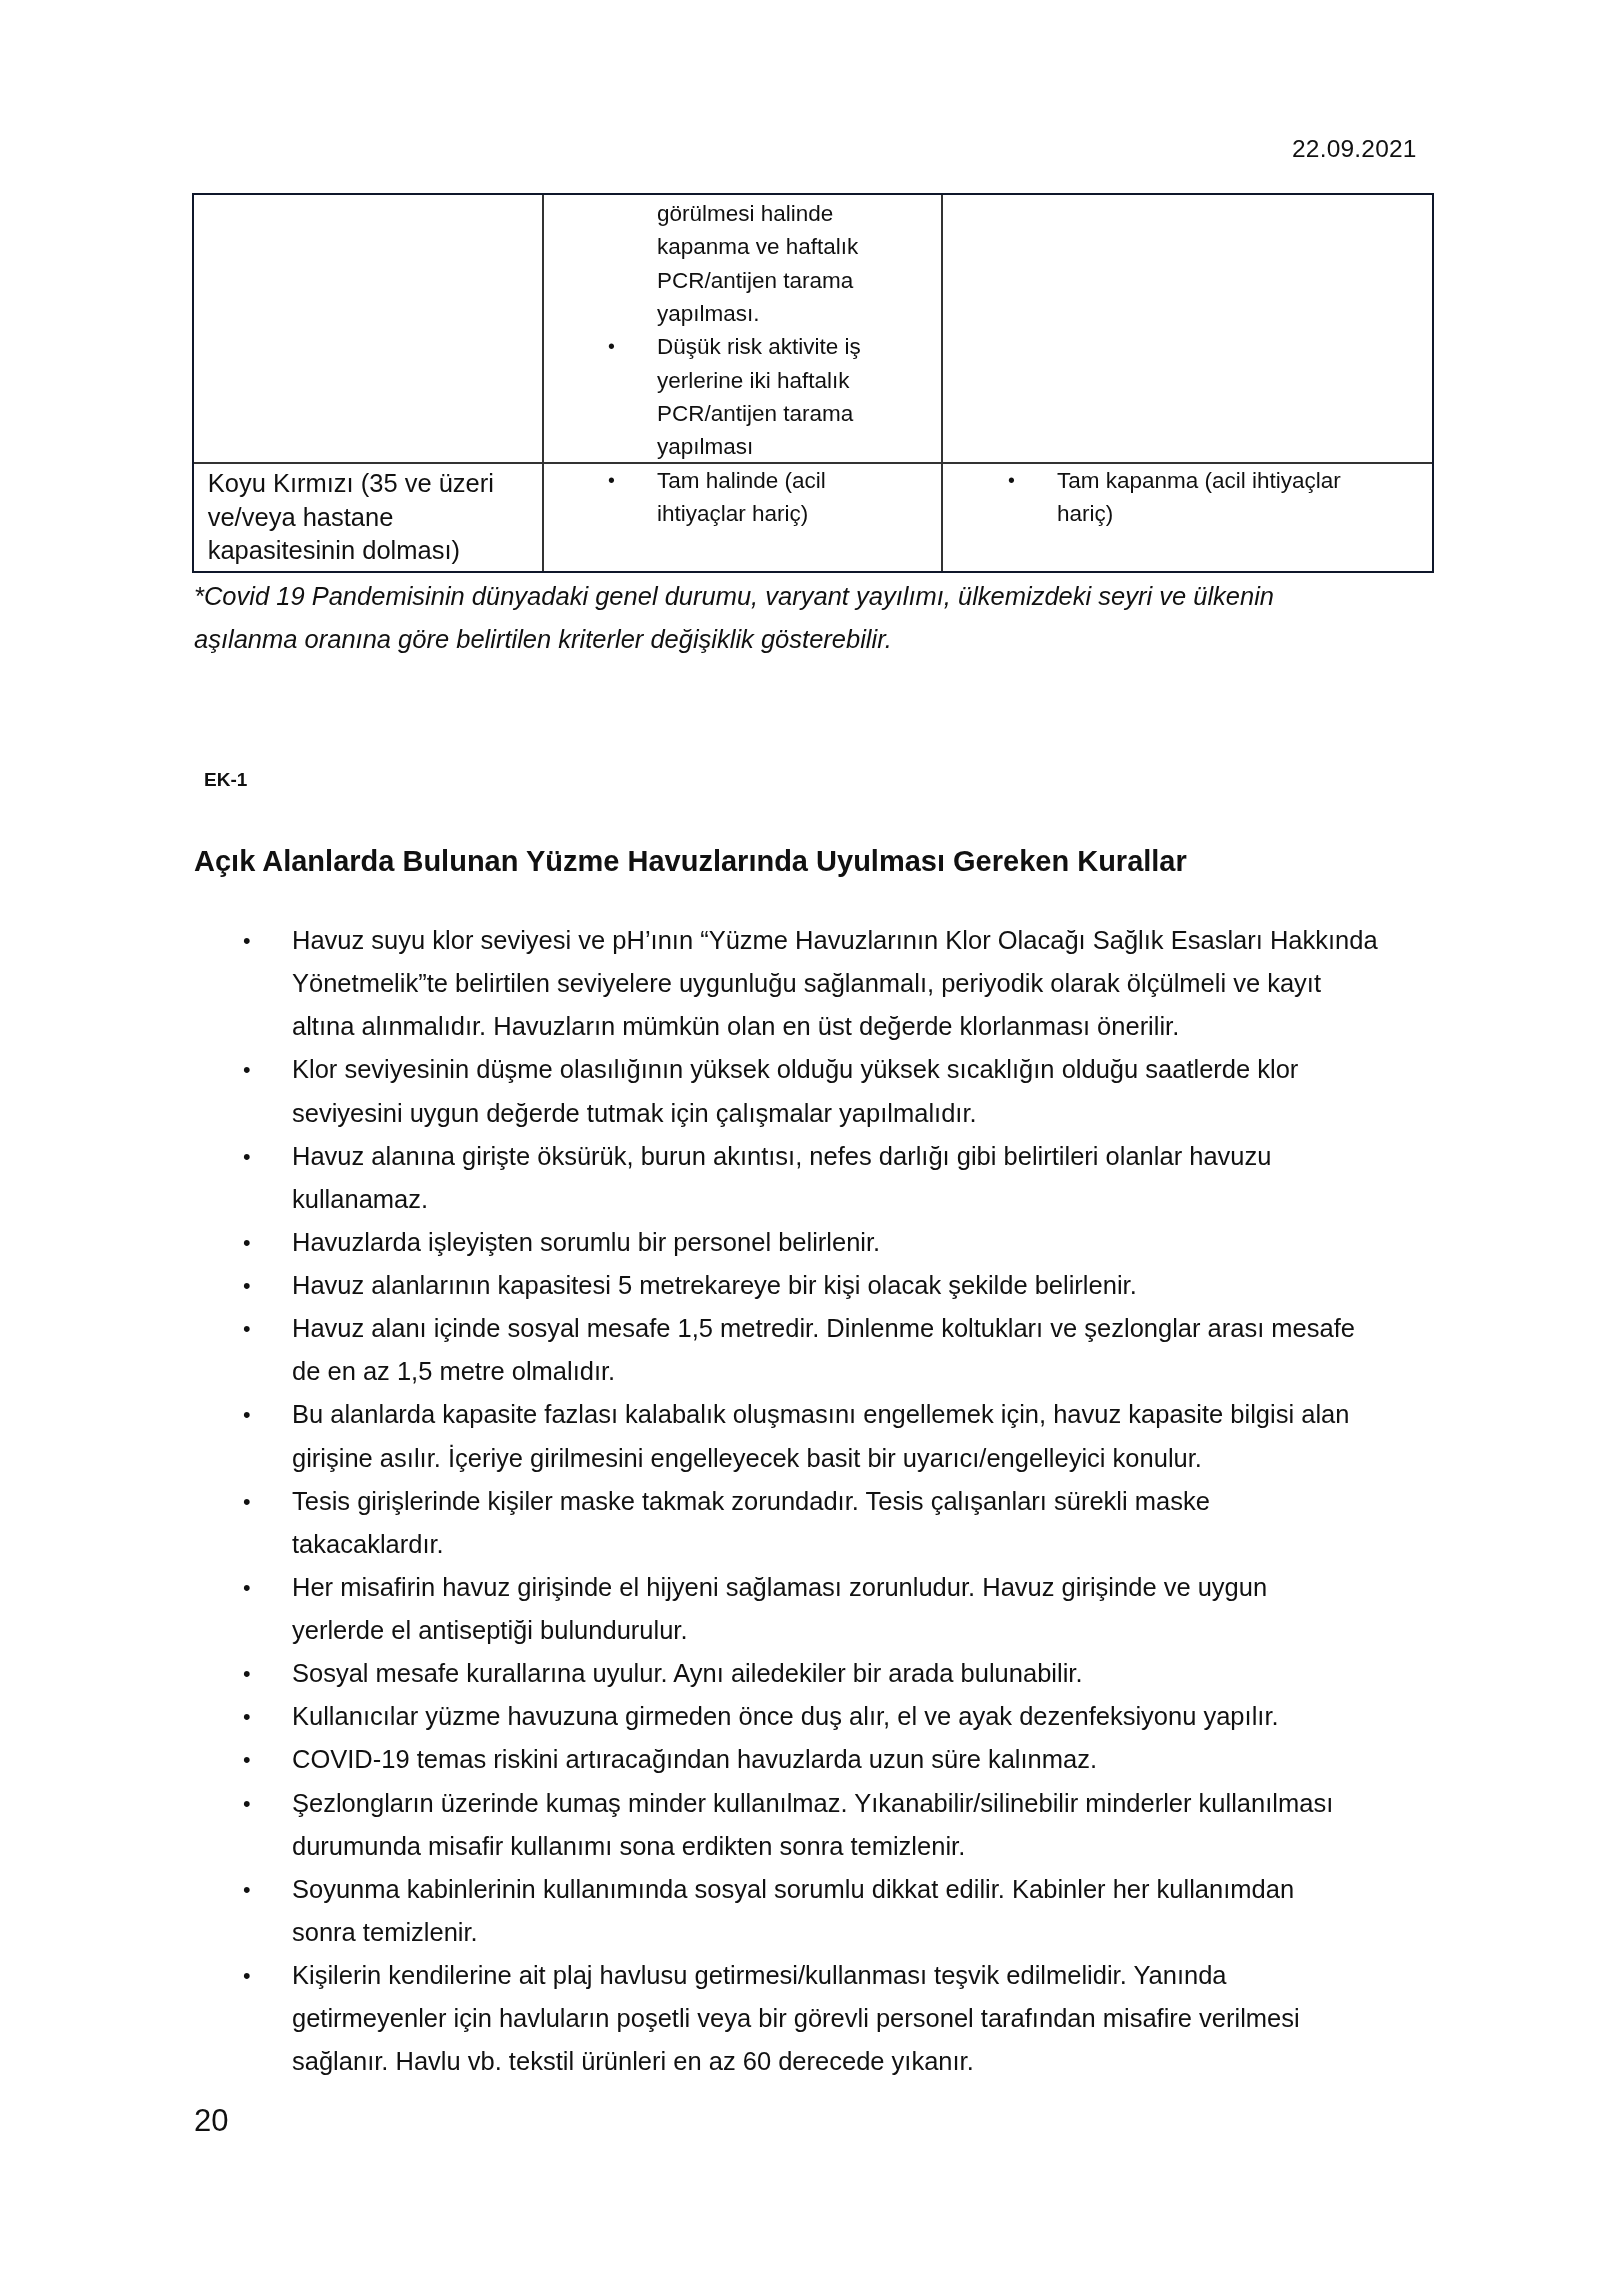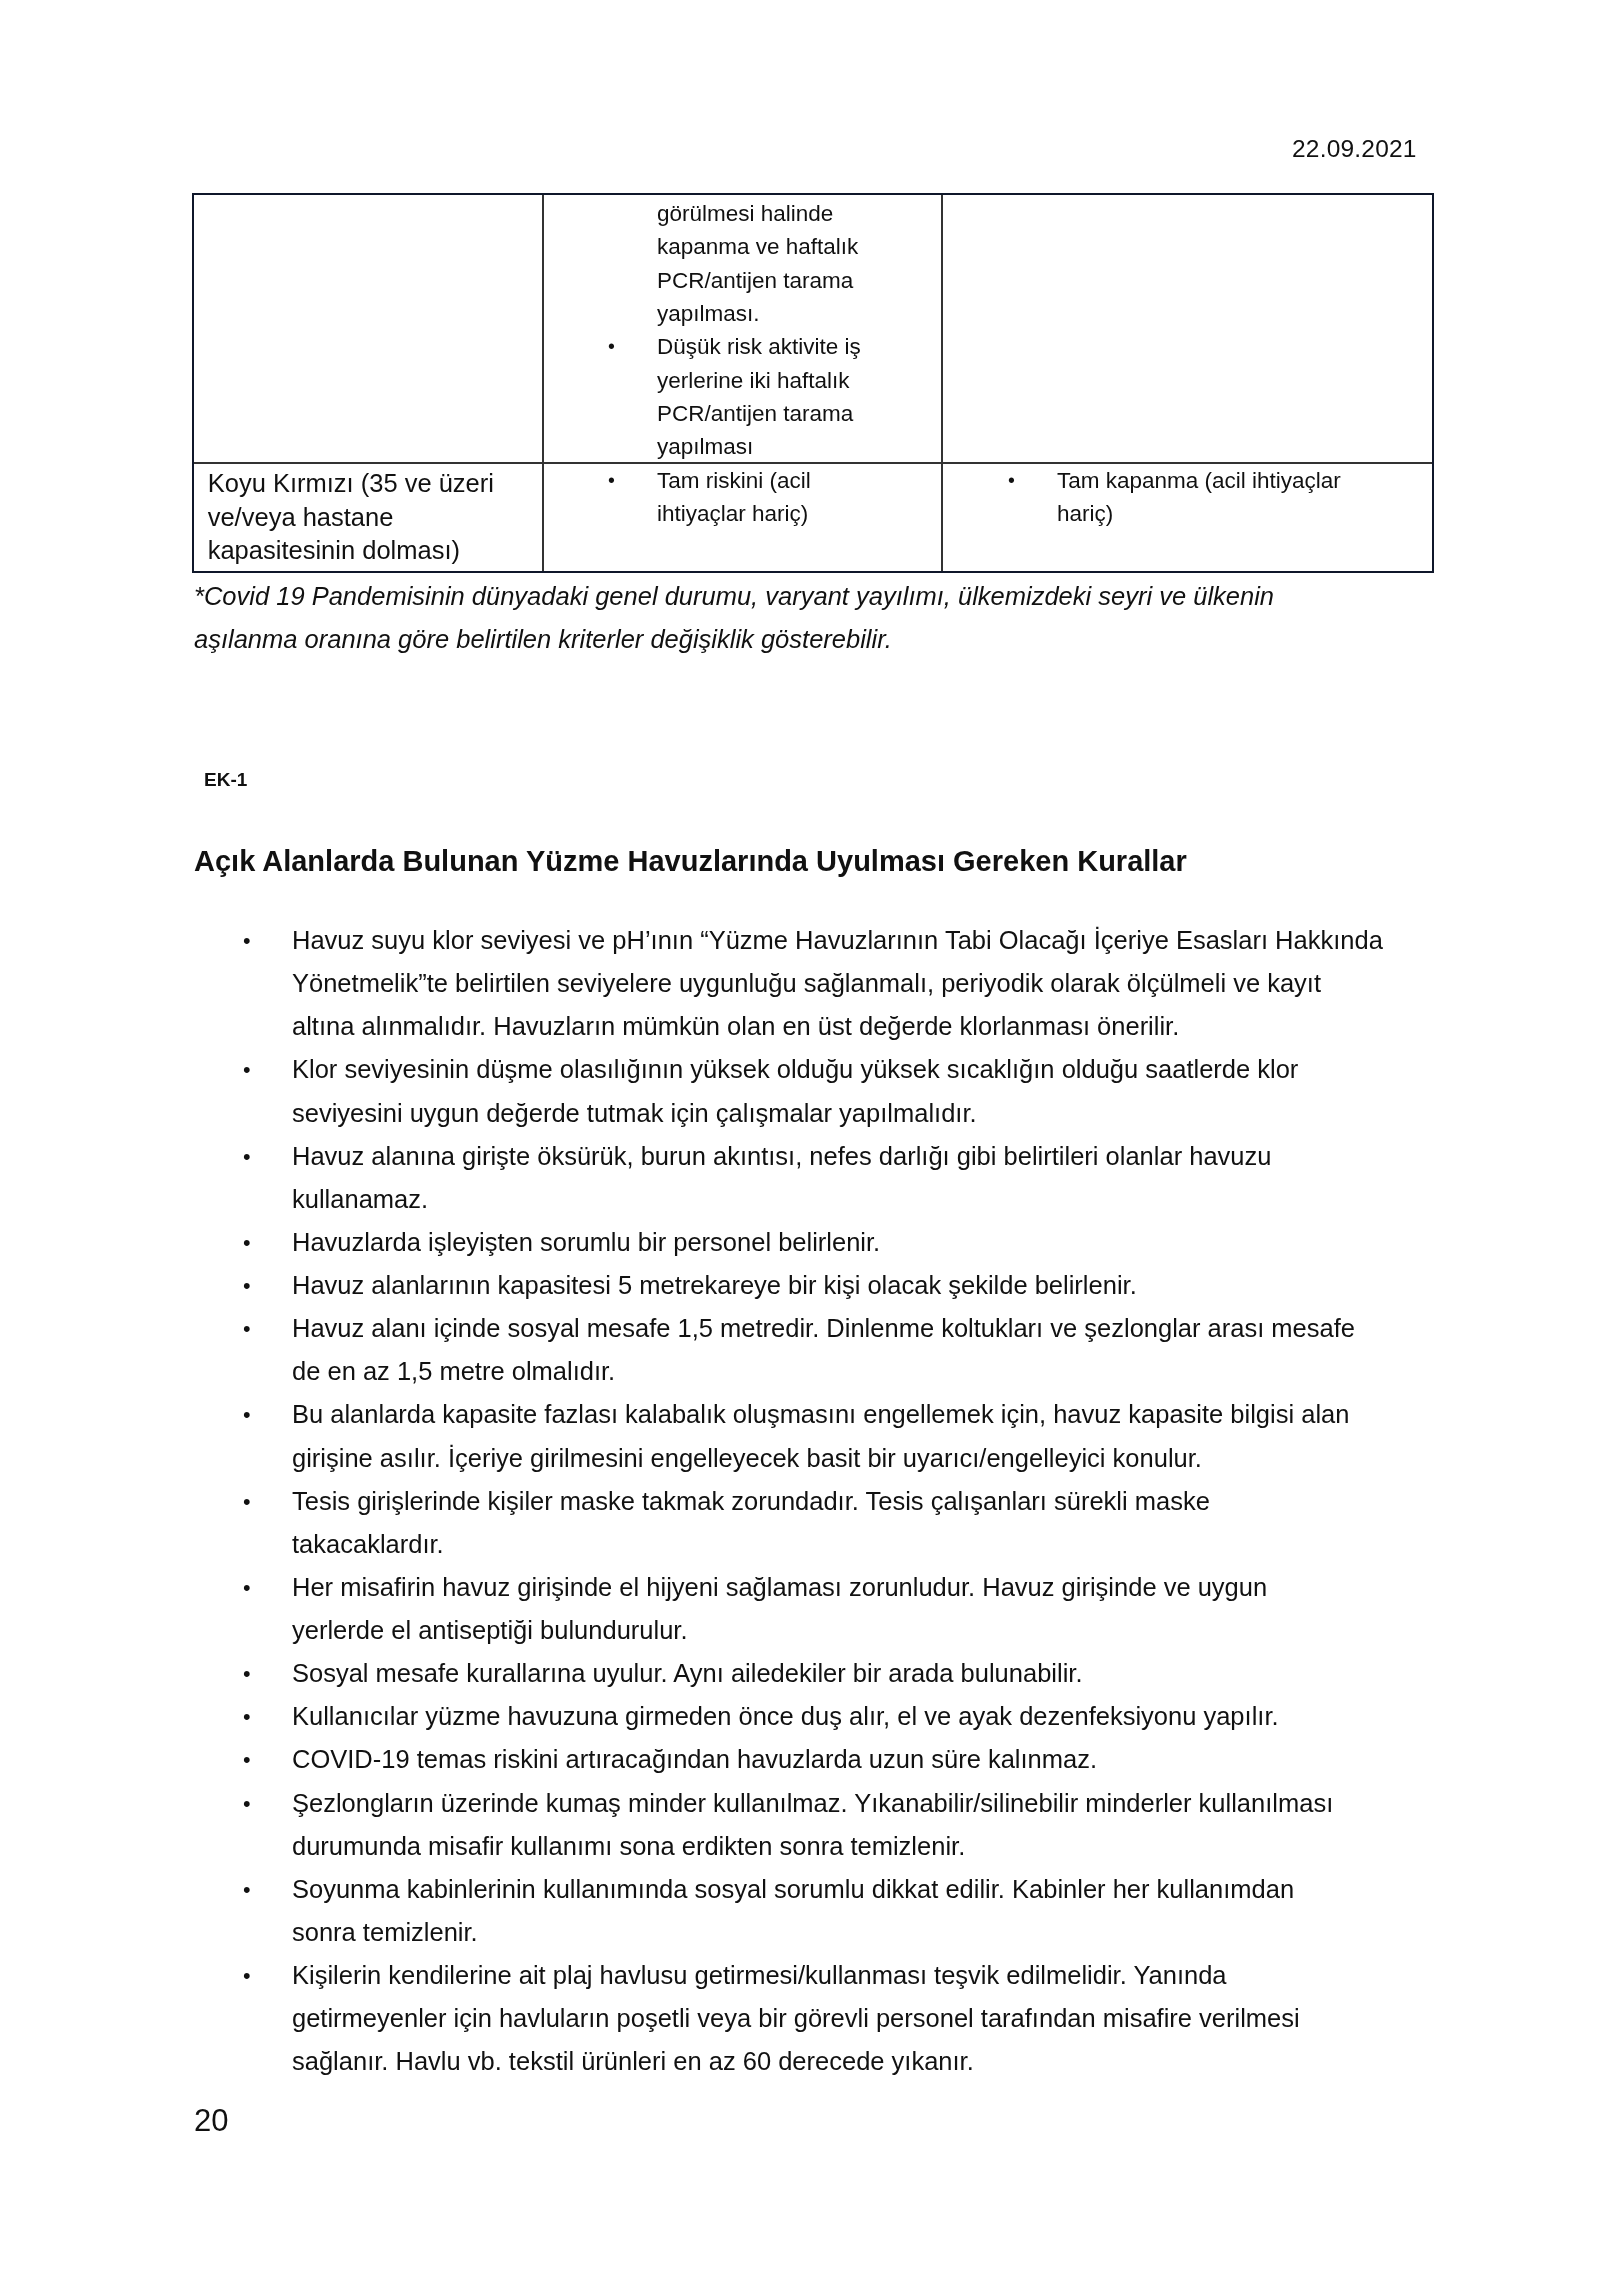--- a/index.html
+++ b/index.html
@@ -56,21 +56,21 @@
   </div>
 
   <div>
     <div>
       <div class="cell-big" style="left:13.7px; top:272px">Koyu Kırmızı (35 ve üzeri</div>
       <div class="cell-big" style="left:13.7px; top:306px">ve/veya hastane</div>
       <div class="cell-big" style="left:13.7px; top:339px">kapasitesinin dolması)</div>
     </div>
     <div>
       <div class="cell-bullet" style="left:414px; top:269px">•</div>
-      <div class="cell-line" style="left:463px; top:269px">Tam riskini (acil</div>
+      <div class="cell-line" style="left:463px; top:269px">Tam halinde (acil</div>
       <div class="cell-line" style="left:463px; top:302px">ihtiyaçlar hariç)</div>
     </div>
     <div>
       <div class="cell-bullet" style="left:814px; top:269px">•</div>
       <div class="cell-line" style="left:863px; top:269px">Tam kapanma (acil ihtiyaçlar</div>
       <div class="cell-line" style="left:863px; top:302px">hariç)</div>
     </div>
   </div>
 </div>
 
@@ -79,21 +79,21 @@
   <div class="abs note" style="top:618px">aşılanma oranına göre belirtilen kriterler değişiklik gösterebilir.</div>
 </div>
 
 <div class="abs h-ek">EK-1</div>
 <div class="abs h-title">Açık Alanlarda Bulunan Yüzme Havuzlarında Uyulması Gereken Kurallar</div>
 
 <div class="rules">
 
   <div class="rule">
     <div class="rule-bullet" style="top:0px">•</div>
-    <div class="rule-line" style="top:0px">Havuz suyu klor seviyesi ve pH’ının “Yüzme Havuzlarının Tabi Olacağı İçeriye Esasları Hakkında</div>
+    <div class="rule-line" style="top:0px">Havuz suyu klor seviyesi ve pH’ının “Yüzme Havuzlarının Klor Olacağı Sağlık Esasları Hakkında</div>
     <div class="rule-line" style="top:43px">Yönetmelik”te belirtilen seviyelere uygunluğu sağlanmalı, periyodik olarak ölçülmeli ve kayıt</div>
     <div class="rule-line" style="top:86px">altına alınmalıdır. Havuzların mümkün olan en üst değerde klorlanması önerilir.</div>
   </div>
 
   <div class="rule">
     <div class="rule-bullet" style="top:129px">•</div>
     <div class="rule-line" style="top:129px">Klor seviyesinin düşme olasılığının yüksek olduğu yüksek sıcaklığın olduğu saatlerde klor</div>
     <div class="rule-line" style="top:173px">seviyesini uygun değerde tutmak için çalışmalar yapılmalıdır.</div>
   </div>
 

